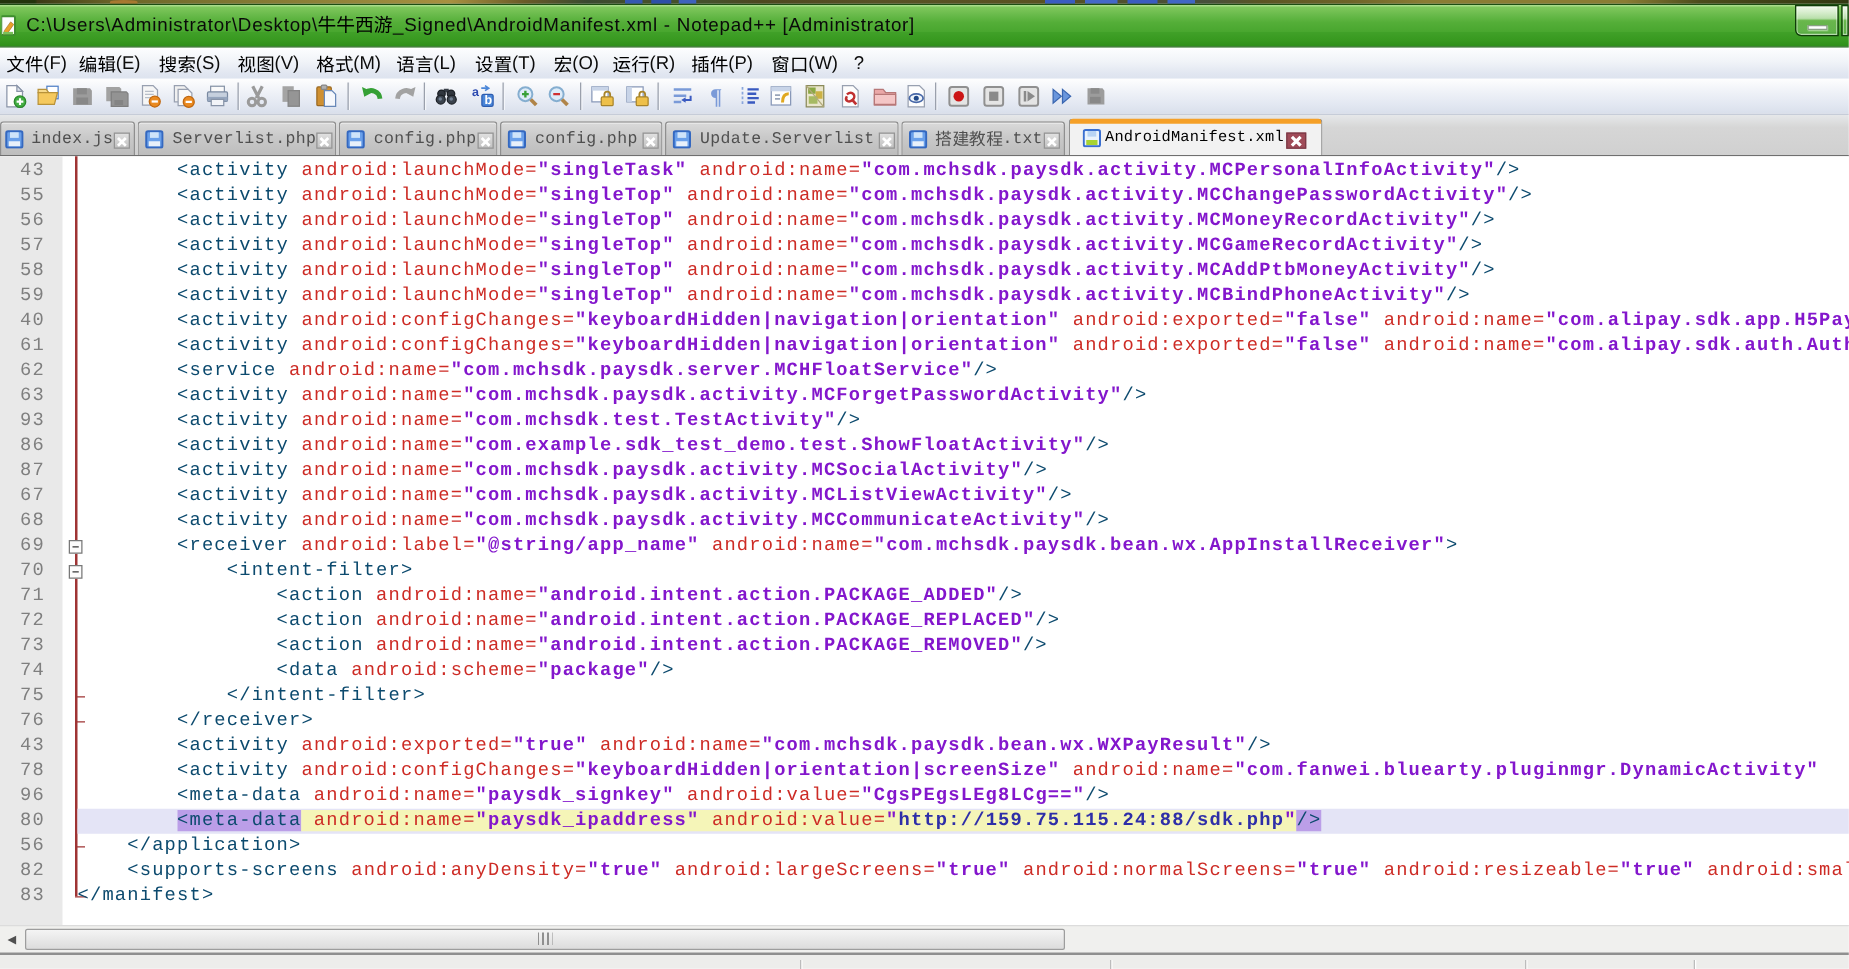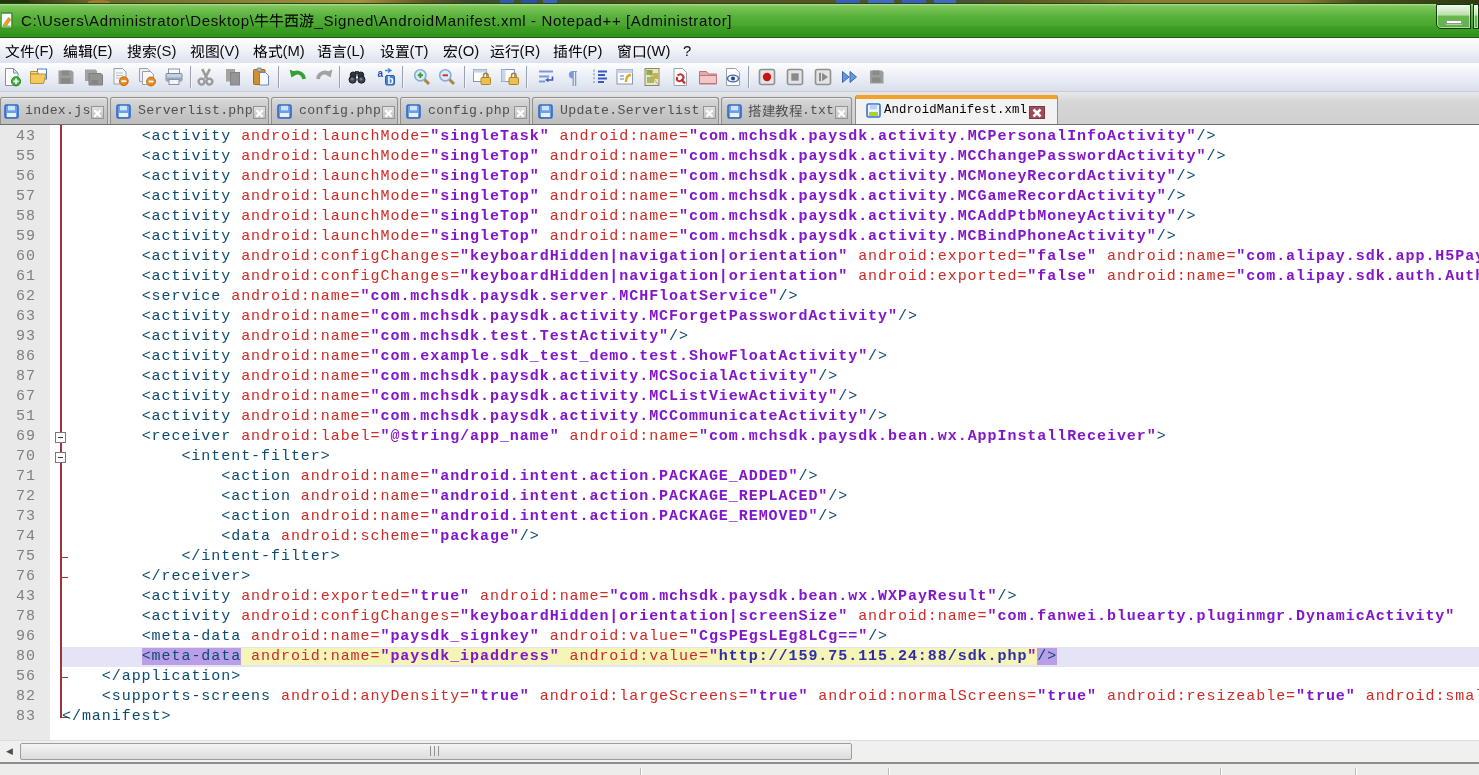--- a/index.html
+++ b/index.html
@@ -444,29 +444,29 @@
 <div id="tabline"></div>
 <div id="editor"></div>
 <div id="lmargin"></div>
 <div id="lnums">
     <div>43</div>
 <div>55</div>
 <div>56</div>
 <div>57</div>
 <div>58</div>
 <div>59</div>
-<div>60</div>
+<div>40</div>
 <div>61</div>
 <div>62</div>
 <div>63</div>
 <div>93</div>
 <div>86</div>
 <div>87</div>
 <div>67</div>
-<div>51</div>
+<div>68</div>
 <div>69</div>
 <div>70</div>
 <div>71</div>
 <div>72</div>
 <div>73</div>
 <div>74</div>
 <div>75</div>
 <div>76</div>
 <div>43</div>
 <div>78</div>

